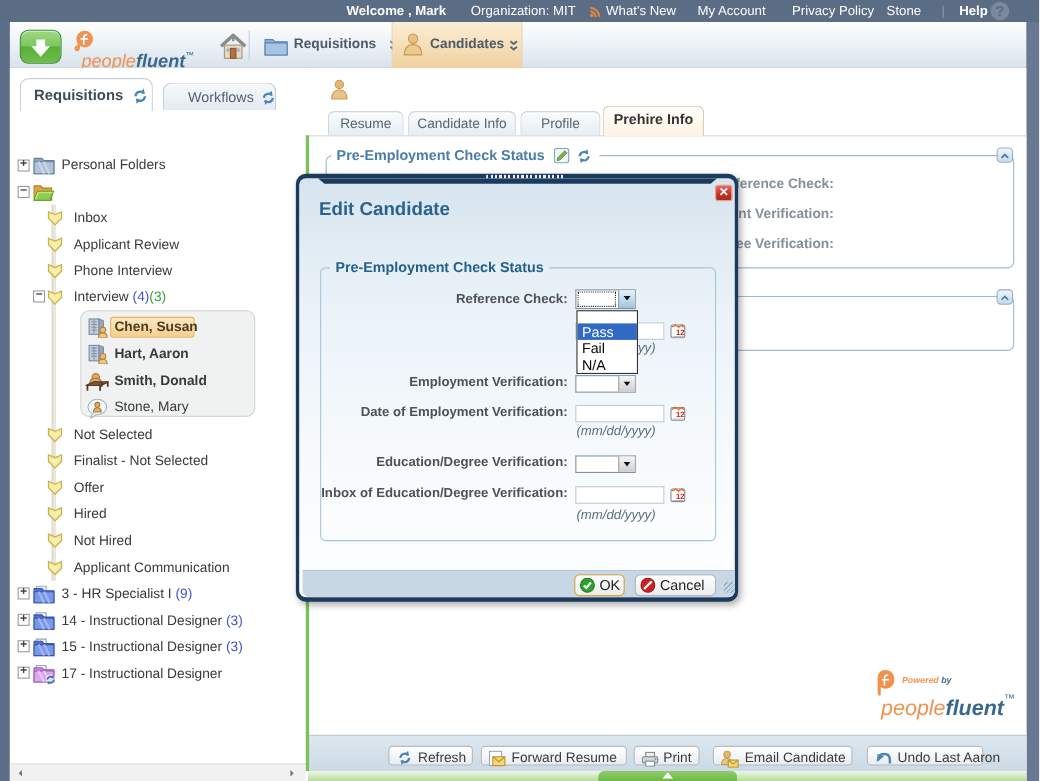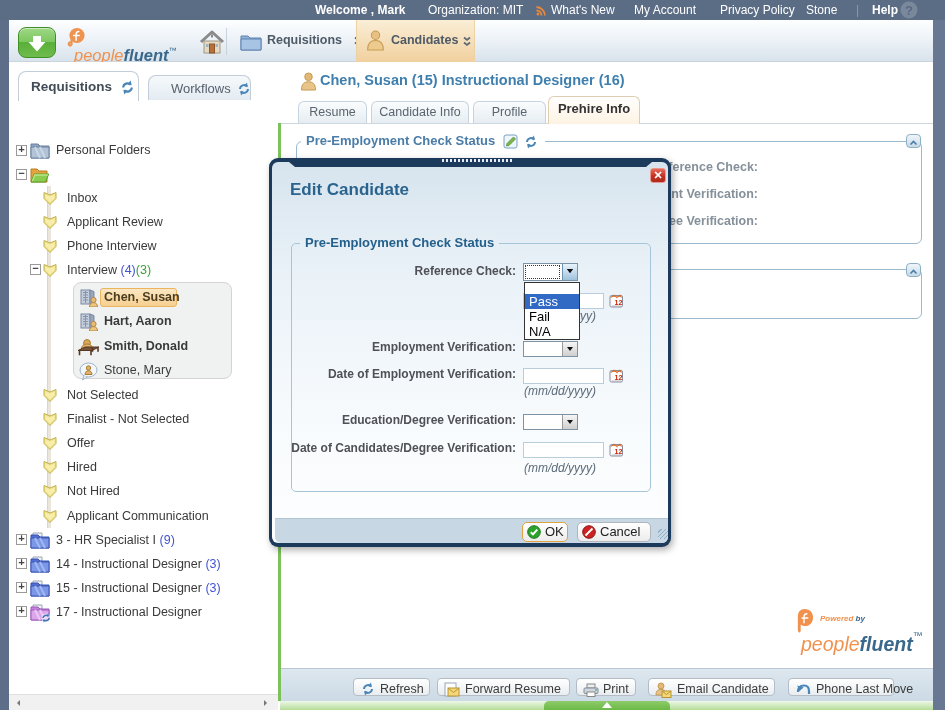--- a/index.html
+++ b/index.html
@@ -322,21 +322,20 @@
     <div id="sbscroll">
       <div class="scrarr" style="left:5px;border-right-color:#777;"></div>
       <div class="scrarr" style="left:255px;border-left-color:#777;"></div>
     </div>
   </div>
   <div id="content">
     <svg width="17" height="19" viewBox="0 0 17 19" style="position:absolute;left:20px;top:10px;">
         <circle cx="8.5" cy="4.8" r="3.8" fill="#e3b877" stroke="#c89b54"></circle>
         <path d="M1.5 18 C1.5 11.5 4.5 9.8 8.5 9.8 C12.5 9.8 15.5 11.5 15.5 18 Z" fill="#e8c488" stroke="#c89b54"></path>
       </svg>
-    <div id="cheader">Chen, Susan (15) Instructional Designer (16)</div>
     <div class="mtab" style="left:18px;width:69px;line-height:21px;">Resume</div>
     <div class="mtab" style="left:91px;width:98px;line-height:21px;">Candidate Info</div>
     <div class="mtab" style="left:193px;width:73px;line-height:21px;">Profile</div>
     <div class="mtab" id="tabPrehire" style="left:268px;width:92px;line-height:24px;">Prehire Info</div>
     <div id="cpanel">
       <div class="fset" style="left:16px;top:17px;width:626px;height:103px;">
         <div style="position:absolute;left:4px;top:-2px;width:244px;height:3px;background:#fff;"></div>
       </div>
       <div style="position:absolute;left:26px;top:9px;font-size:13px;font-weight:bold;color:#4a7ca8;white-space:nowrap;">Pre-Employment Check Status</div>
       <svg width="16" height="16" viewBox="0 0 16 16" style="position:absolute;left:223px;top:10px;">
@@ -389,21 +388,21 @@
           </svg><span style="margin-left:26px;">Print</span></div>
       <div class="bbtn" style="left:368px;width:127px;"><svg width="17" height="16" viewBox="0 0 17 16" style="position:absolute;left:6px;top:3px;">
             <circle cx="6" cy="4" r="3" fill="#e3b877" stroke="#c89b54"></circle>
             <path d="M1 13 C1 8.5 3 7.5 6 7.5 C9 7.5 11 8.5 11 13 Z" fill="#e8c488" stroke="#c89b54"></path>
             <rect x="7" y="9" width="9" height="6.5" fill="#f5d77a" stroke="#b89530"></rect>
             <path d="M7 9 l4.5 3.5 L16 9" fill="none" stroke="#b89530"></path>
           </svg><span style="margin-left:28px;">Email Candidate</span></div>
       <div class="bbtn" style="left:508px;width:106px;"><svg width="16" height="15" viewBox="0 0 16 15" style="position:absolute;left:6px;top:3px;">
             <path d="M3 10 C3 5 6 3.5 9 3.5 C12 3.5 14 5.5 14 9 L14 12" fill="none" stroke="#4a86b8" stroke-width="2.2"></path>
             <path d="M3.5 3 L2.8 9 L8.5 7.5 Z" fill="#4a86b8" transform="rotate(-25 4 6)"></path>
-          </svg><span style="margin-left:27px;">Phone Last Move</span></div>
+          </svg><span style="margin-left:27px;">Undo Last Aaron</span></div>
     </div>
     <div id="greenstrip"></div>
     <div id="greenline"></div>
     <div id="greentab">
         <svg width="10" height="6" viewBox="0 0 10 6" style="position:absolute;left:58px;top:1px;">
           <path d="M5 0 L10 6 L0 6 Z" fill="#fff"></path>
         </svg>
       </div>
   </div>
   <div id="modal">
@@ -439,21 +438,21 @@
           <rect x="1" y="2.5" width="12.5" height="11.5" rx="1.5" fill="#fff" stroke="#8a8a9a"></rect>
           <path d="M2 4.5 C3 2.5 4 4.5 5 2.5 C6 4.5 7 2.5 8 4.5 C9 2.5 10 4.5 11 2.5 L12.5 4.5" fill="none" stroke="#d96a28" stroke-width="1.2"></path>
           <text x="9.5" y="11.5" font-size="7" font-weight="bold" fill="#cc2200" text-anchor="middle">12</text>
           <path d="M2.5 13 h10" stroke="#aab" stroke-width="0.8"></path>
         </svg>
       <div class="mhint" style="left:252px;top:222px;">(mm/dd/yyyy)</div>
       <div class="mlab" style="left:4px;top:251px;width:240px;">Education/Degree Verification:</div>
       <div class="msel" style="left:251px;top:252px;">
           <div class="mselbtn"></div>
         </div>
-      <div class="mlab" style="left:4px;top:279px;width:240px;">Date of Candidates/Degree Verification:</div>
+      <div class="mlab" style="left:4px;top:279px;width:240px;">Inbox of Education/Degree Verification:</div>
       <div class="minput" style="left:251px;top:280px;"></div>
       <svg class="cal" width="15" height="15" viewBox="0 0 15 15" style="position:absolute;left:337px;top:280px;">
           <rect x="1" y="2.5" width="12.5" height="11.5" rx="1.5" fill="#fff" stroke="#8a8a9a"></rect>
           <path d="M2 4.5 C3 2.5 4 4.5 5 2.5 C6 4.5 7 2.5 8 4.5 C9 2.5 10 4.5 11 2.5 L12.5 4.5" fill="none" stroke="#d96a28" stroke-width="1.2"></path>
           <text x="9.5" y="11.5" font-size="7" font-weight="bold" fill="#cc2200" text-anchor="middle">12</text>
           <path d="M2.5 13 h10" stroke="#aab" stroke-width="0.8"></path>
         </svg>
       <div class="mhint" style="left:252px;top:299px;">(mm/dd/yyyy)</div>
 
       <div style="position:absolute;left:252px;top:120px;width:56px;height:58px;background:#fff;border:1px solid #333;z-index:5;">

